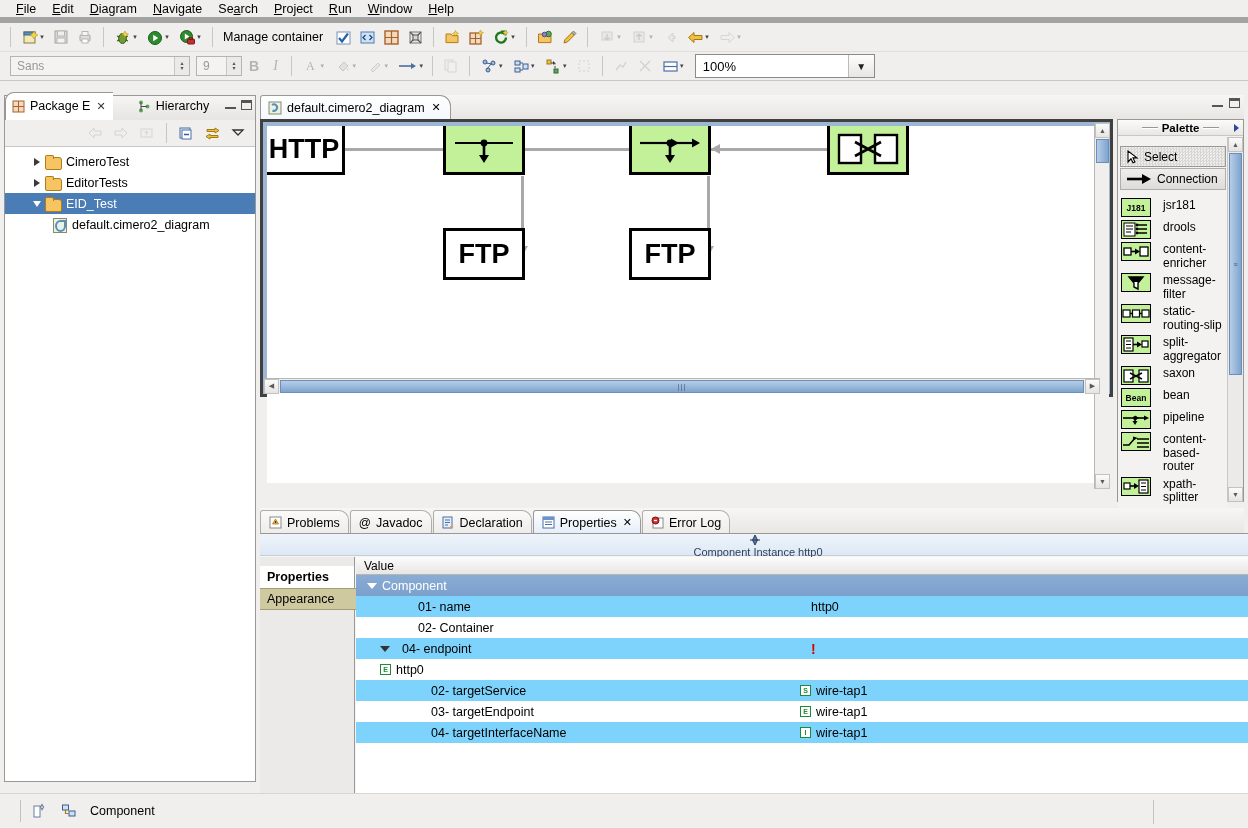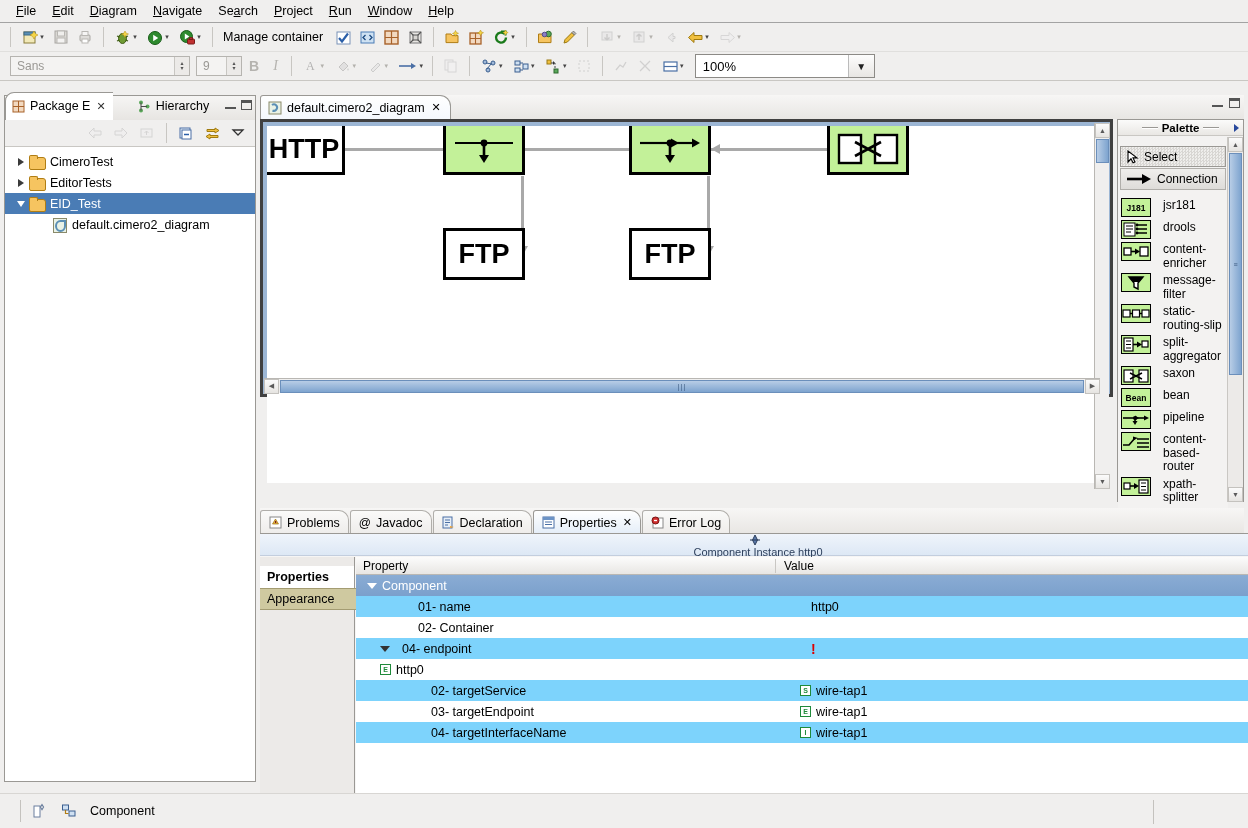--- a/index.html
+++ b/index.html
@@ -7,21 +7,21 @@
   body {
     width:1248px; height:828px; overflow:hidden;
     font-family:"Liberation Sans", sans-serif;
     font-size:12px; color:#000;
     background:#f0efee;
   }
   .app { position:relative; width:1248px; height:828px; }
 
   
   .menubar { height:23px; background:#f0efee; display:flex; align-items:center;
-             padding-left:8px; border-bottom:1px solid #a3a3a3; }
+             padding-left:8px; border-bottom:6px solid #a3a3a3; }
   .menu-item { padding:2px 8px; font-size:12.5px; cursor:default; white-space:nowrap; }
   .menu-item u { text-decoration:underline; }
 
   
   .toolbar { height:29px; display:flex; align-items:center; background:#f0efee;
              border-bottom:1px solid #e0dfdd; padding-left:4px; }
   .tb-sep { width:1px; height:20px; background:#c8c6c2; margin:0 6px; }
   .tb-btn { width:24px; height:22px; display:flex; align-items:center; justify-content:center;
             position:relative; }
   .tb-btn.wide { width:32px; }
@@ -63,21 +63,21 @@
                  box-shadow:inset 1px 0 0 #9a9894, inset 0 1px 0 #9a9894; }
   .vtab.inactive { color:#000; }
   .vtab .x { margin-left:6px; font-size:11px; color:#333; }
   .vtab-icons { position:absolute; right:3px; top:4px; display:flex; gap:5px; }
   .mini-min { width:11px; height:9px; border-bottom:2px solid #555; }
   .mini-max { width:11px; height:10px; border:1.5px solid #555; border-top-width:3px; }
   .vtoolbar { height:27px; background:#f0efee; border-bottom:1px solid #c9c7c3;
               display:flex; align-items:center; justify-content:flex-end; padding-right:6px; gap:4px; }
   .vt-ic { width:22px; height:20px; display:flex; align-items:center; justify-content:center; }
   .tree { padding:4px 0 0 0; background:#fff; height:632px; overflow:hidden; }
-  .trow { height:21px; display:flex; align-items:center; font-size:12.5px; padding-left:8px; }
+  .trow { height:21px; display:flex; align-items:center; font-size:12.5px; padding-left:24px; }
   .trow.sel { background:#4a7cb5; color:#fff; }
   .tw { width:16px; display:flex; align-items:center; justify-content:center; }
   .tri { width:0; height:0; border-left:6px solid #3a3a3a; border-top:4.5px solid transparent;
          border-bottom:4.5px solid transparent; }
   .tri.open { border-left:4.5px solid transparent; border-right:4.5px solid transparent;
               border-top:6px solid #fff; border-bottom:0; }
   .folder { width:16px; height:13px; margin-right:5px; position:relative; }
   .folder:before { content:""; position:absolute; left:0; top:2px; width:15px; height:11px;
                    background:#f6c460; border:1px solid #b07d14; border-radius:1px 3px 2px 2px; }
   .folder:after { content:""; position:absolute; left:0; top:0px; width:7px; height:3px;
@@ -902,21 +902,20 @@
           <div class="ptab active">
             <span>Properties</span>
           </div>
           <div class="ptab app">
             <span>Appearance</span>
           </div>
         </div>
 
         <div class="ptable">
           <div class="pth">
-            <div class="c1">Property</div>
             <div class="c2">Value</div>
           </div>
 
           <div class="ptr grp">
             <div class="pc1" style="padding-left:6px">
               <div class="tri-d w"></div>
               <span>Component</span>
             </div>
             <div class="pc2"></div>
           </div>

